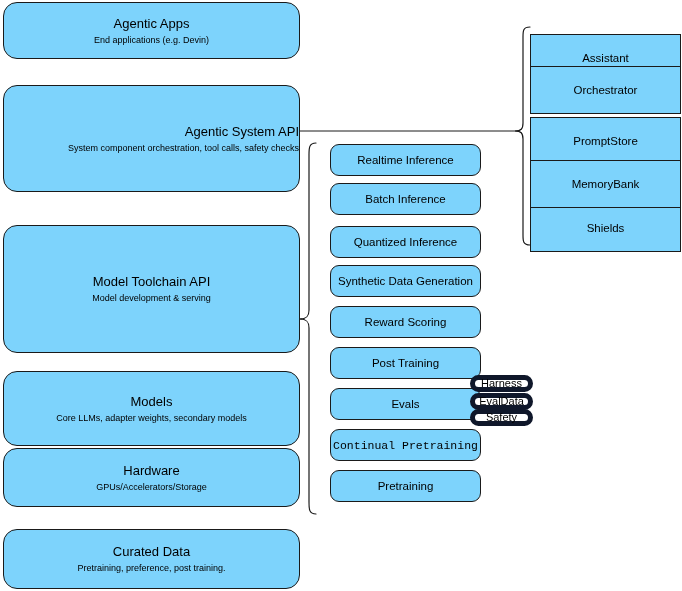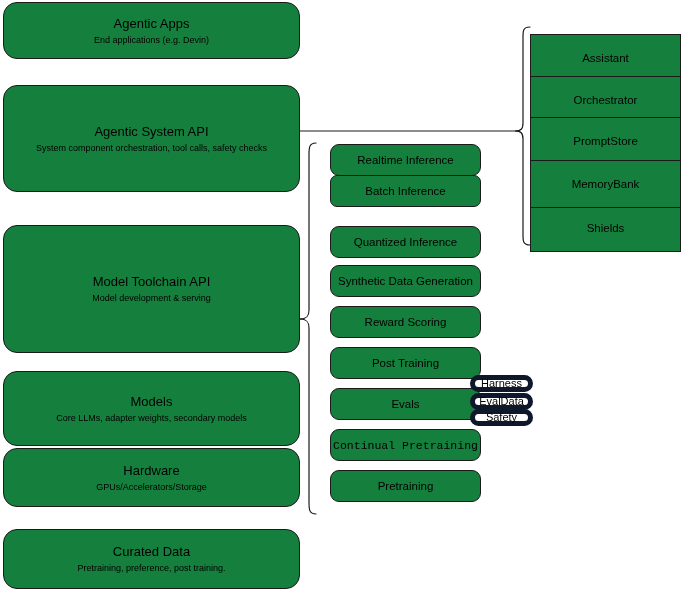--- a/index.html
+++ b/index.html
@@ -14,21 +14,21 @@
   #canvas {
     position: relative;
     width: 682px;
     height: 591px;
     background: #ffffff;
     overflow: hidden;
   }
   .node {
     position: absolute;
     box-sizing: border-box;
-    background: #15803d;
+    background: #7dd3fc;
     border: 1px solid #1a1a1a;
     border-radius: 12px;
     display: flex;
     flex-direction: column;
     align-items: center;
     justify-content: center;
     text-align: center;
   }
   .node .title {
     font-size: 13px;
@@ -129,21 +129,21 @@
     <svg width="12" height="12" viewBox="0 0 12 12">
       <path d="M0 6 H8" stroke="#1a1a1a" stroke-width="1" fill="none"></path>
     </svg>
   </div>
 
   <div class="node layer-node" style="top:2px; height:57px;">
     <div class="title">Agentic Apps</div>
     <div class="subtitle">End applications (e.g. Devin)</div>
   </div>
 
-  <div class="node layer-node" style="top:85px; height:107px;">
+  <div class="node layer-node" style="top:85px; height:107px;align-items:flex-end;">
     <div class="title">Agentic System API</div>
     <div class="subtitle">System component orchestration, tool calls, safety checks</div>
   </div>
 
   <div class="node layer-node" style="top:225px; height:128px;">
     <div class="title">Model Toolchain API</div>
     <div class="subtitle">Model development &amp; serving</div>
   </div>
 
   <div class="node layer-node" style="top:371px; height:75px;">
@@ -157,21 +157,21 @@
   </div>
 
   <div class="node layer-node" style="top:529px; height:60px;">
     <div class="title">Curated Data</div>
     <div class="subtitle">Pretraining, preference, post training.</div>
   </div>
 
   <div class="node cap-node" style="top:144px;">
     <div class="title">Realtime Inference</div>
   </div>
-  <div class="node cap-node" style="top:175px;border-radius:7px;">
+  <div class="node cap-node" style="top:183px;">
     <div class="title">Batch Inference</div>
   </div>
   <div class="node cap-node" style="top:226px;">
     <div class="title">Quantized Inference</div>
   </div>
   <div class="node cap-node" style="top:265px;">
     <div class="title">Synthetic Data Generation</div>
   </div>
   <div class="node cap-node" style="top:306px;">
     <div class="title">Reward Scoring</div>
@@ -195,21 +195,21 @@
   <div class="pill" style="top:393px;">
     <span>EvalData</span>
   </div>
   <div class="pill" style="top:409px;">
     <span>Safety</span>
   </div>
 
   <div class="node sys-node" style="top:34px;">
     <div class="title">Assistant</div>
   </div>
-  <div class="node sys-node" style="top:76px;">
+  <div class="node sys-node" style="top:66px;">
     <div class="title">Orchestrator</div>
   </div>
   <div class="node sys-node" style="top:117px;">
     <div class="title">PromptStore</div>
   </div>
   <div class="node sys-node" style="top:204px;">
     <div class="title">Shields</div>
   </div>
   <div class="node sys-node" style="top:160px;">
     <div class="title">MemoryBank</div>

